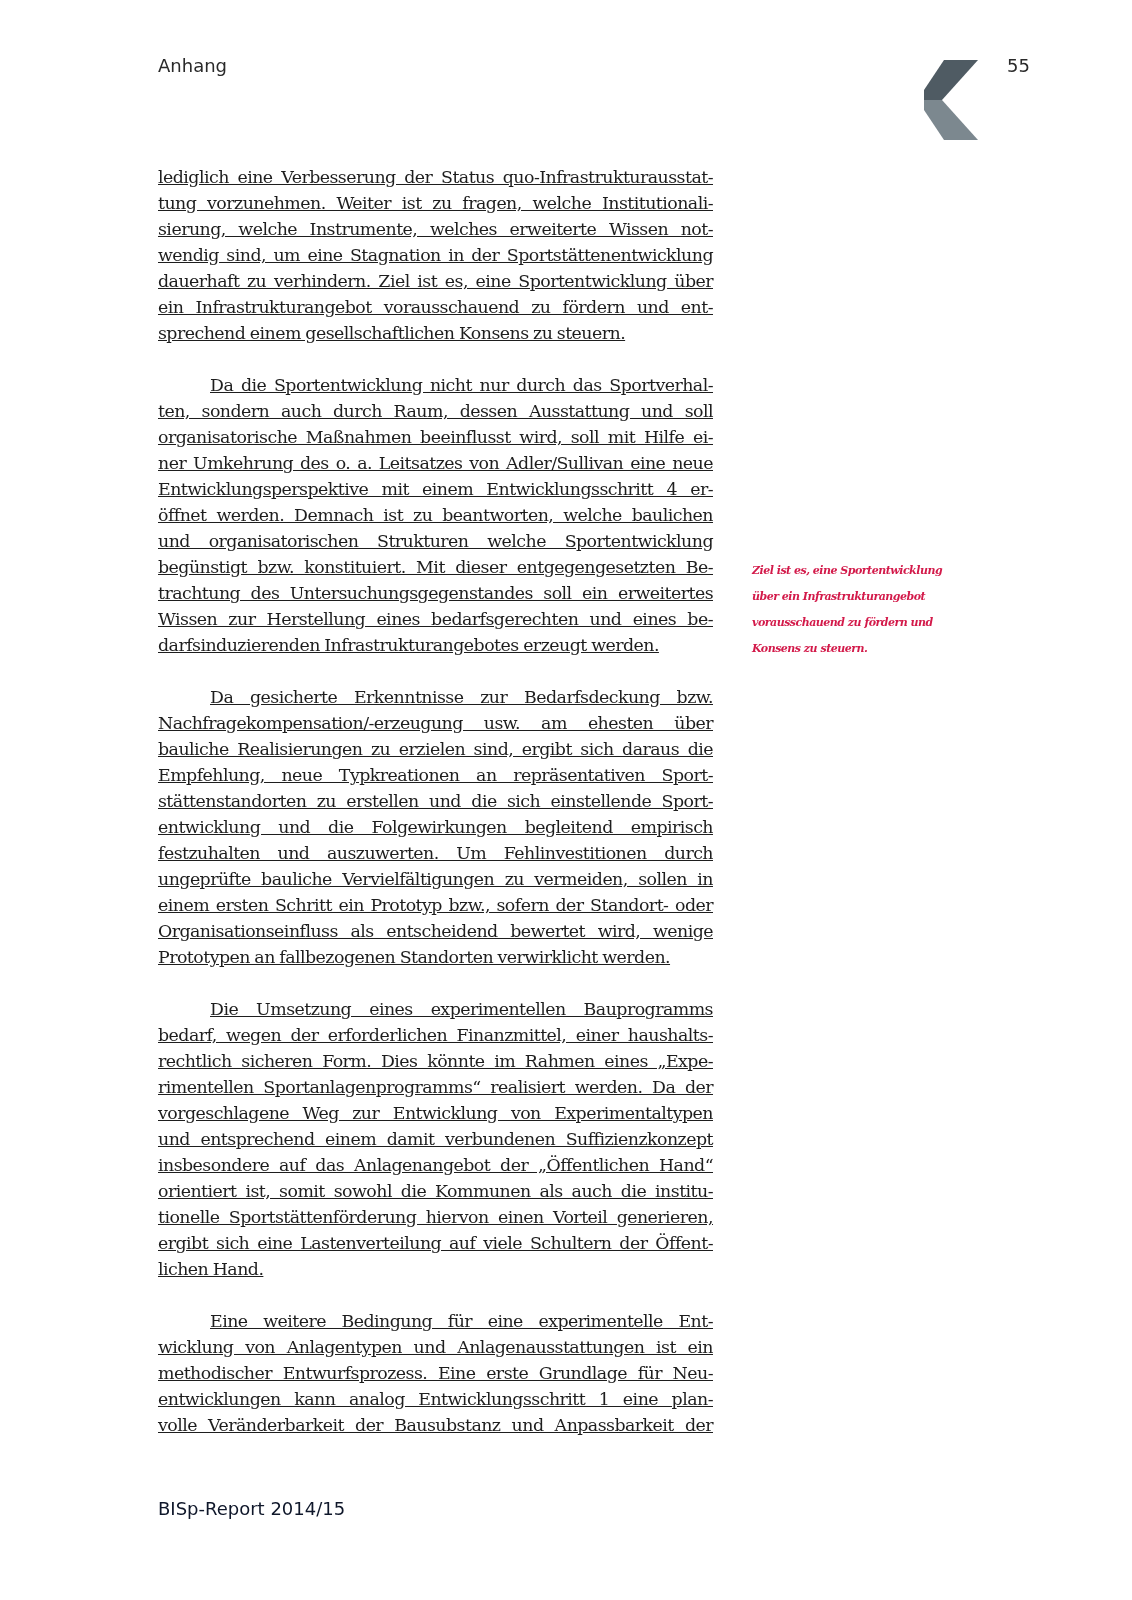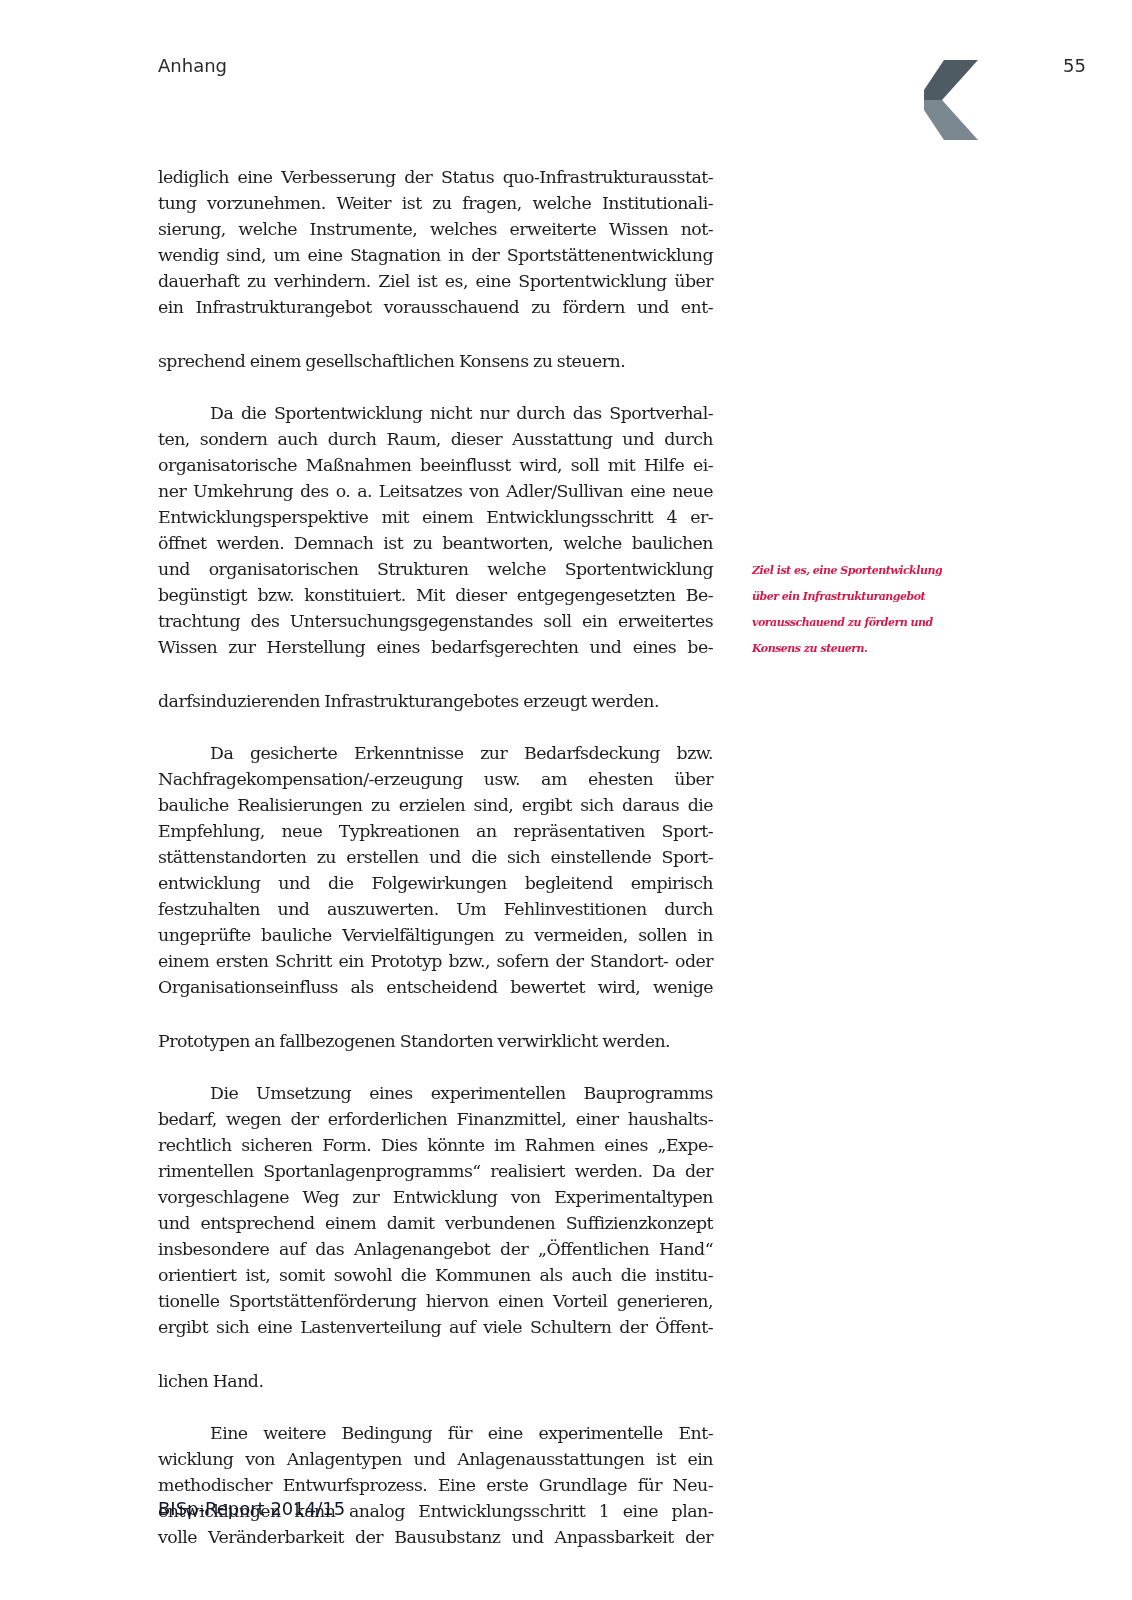--- a/index.html
+++ b/index.html
@@ -2,35 +2,35 @@
 <html><head>
 <meta charset="utf-8">
 <style>
   html, body { margin: 0; padding: 0; background: #ffffff; }
   body { width: 1132px; height: 1600px; position: relative; overflow: hidden; }
   .header-left {
     position: absolute; left: 158px; top: 55px;
     font-family: "DejaVu Sans", sans-serif; font-size: 18px; color: #2a2a2a; text-align: right;
   }
   .page-number {
-    position: absolute; left: 1063px; top: 55px;
+    position: absolute; left: 1007px; top: 55px;
     font-family: "DejaVu Sans", sans-serif; font-size: 18px; color: #2a2a2a;
   }
   .chevron { position: absolute; left: 922px; top: 58px; width: 56px; height: 84px; }
   .body-col {
     position: absolute; left: 158px; top: 164px; width: 555px;
     font-family: "DejaVu Serif", serif; font-size: 17.4px; color: #1e1e1e;
   }
-  .para { margin: 0 0 26px 0; }
+  .para { margin: 0 0 26px 0; text-decoration: underline; }
   .line {
     display: block; height: 26px; line-height: 26px;
     text-align: justify; text-align-last: justify; white-space: nowrap;
     letter-spacing: -0.55px; word-spacing: -0.5px;
   }
-  .line.last { text-align-last: left; margin-top: 28px; }
+  .line.last { text-align-last: left; }
   .line.indent { padding-left: 52px; }
   .pullquote {
     position: absolute; left: 752px; top: 558px; width: 300px;
     font-family: "DejaVu Serif", serif; font-style: italic; font-weight: bold;
     font-size: 11px; line-height: 26px; color: #d31a4a; letter-spacing: -0.5px;
   }
   .pullquote .pq-line { display: block; white-space: nowrap; }
   .footer {
     position: absolute; left: 158px; top: 1498px;
     font-family: "DejaVu Sans", sans-serif; font-size: 18px; color: #0f172a;
@@ -55,21 +55,21 @@
       <span class="line">tung vorzunehmen. Weiter ist zu fragen, welche Institutionali-</span>
       <span class="line">sierung, welche Instrumente, welches erweiterte Wissen not-</span>
       <span class="line">wendig sind, um eine Stagnation in der Sportstättenentwicklung</span>
       <span class="line">dauerhaft zu verhindern. Ziel ist es, eine Sportentwicklung über</span>
       <span class="line">ein  Infrastrukturangebot  vorausschauend zu fördern und ent-</span>
       <span class="line last">sprechend einem gesellschaftlichen Konsens zu steuern.</span>
     </div>
 
     <div class="para">
       <span class="line indent">Da die Sportentwicklung nicht nur durch das Sportverhal-</span>
-      <span class="line">ten, sondern auch durch Raum, dieser Ausstattung und durch</span>
+      <span class="line">ten, sondern auch durch Raum, dessen Ausstattung und soll</span>
       <span class="line">organisatorische Maßnahmen beeinflusst wird, soll mit Hilfe ei-</span>
       <span class="line">ner Umkehrung des o. a. Leitsatzes von Adler/Sullivan eine neue</span>
       <span class="line">Entwicklungsperspektive mit einem Entwicklungsschritt 4 er-</span>
       <span class="line">öffnet werden. Demnach ist zu beantworten, welche baulichen</span>
       <span class="line">und organisatorischen Strukturen welche Sportentwicklung</span>
       <span class="line">begünstigt bzw. konstituiert. Mit dieser entgegengesetzten Be-</span>
       <span class="line">trachtung des Untersuchungsgegenstandes soll ein erweitertes</span>
       <span class="line">Wissen zur Herstellung eines bedarfsgerechten und eines be-</span>
       <span class="line last">darfsinduzierenden Infrastrukturangebotes erzeugt werden.</span>
     </div>

